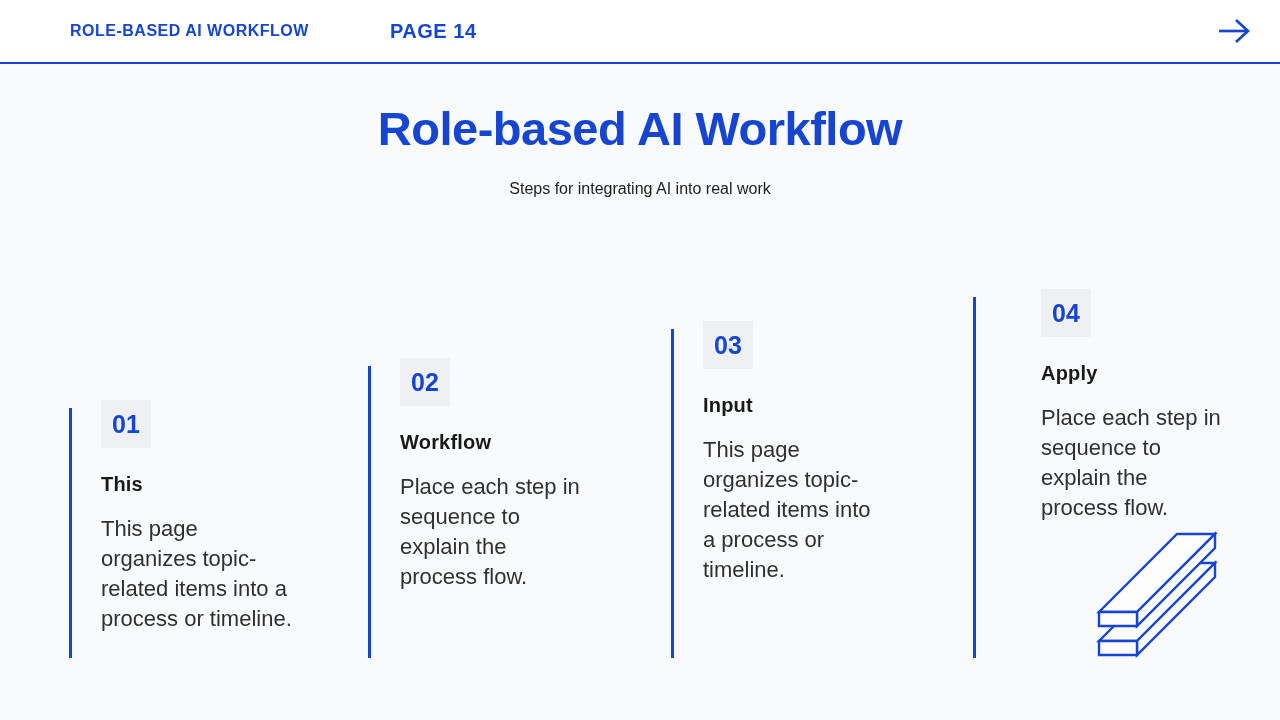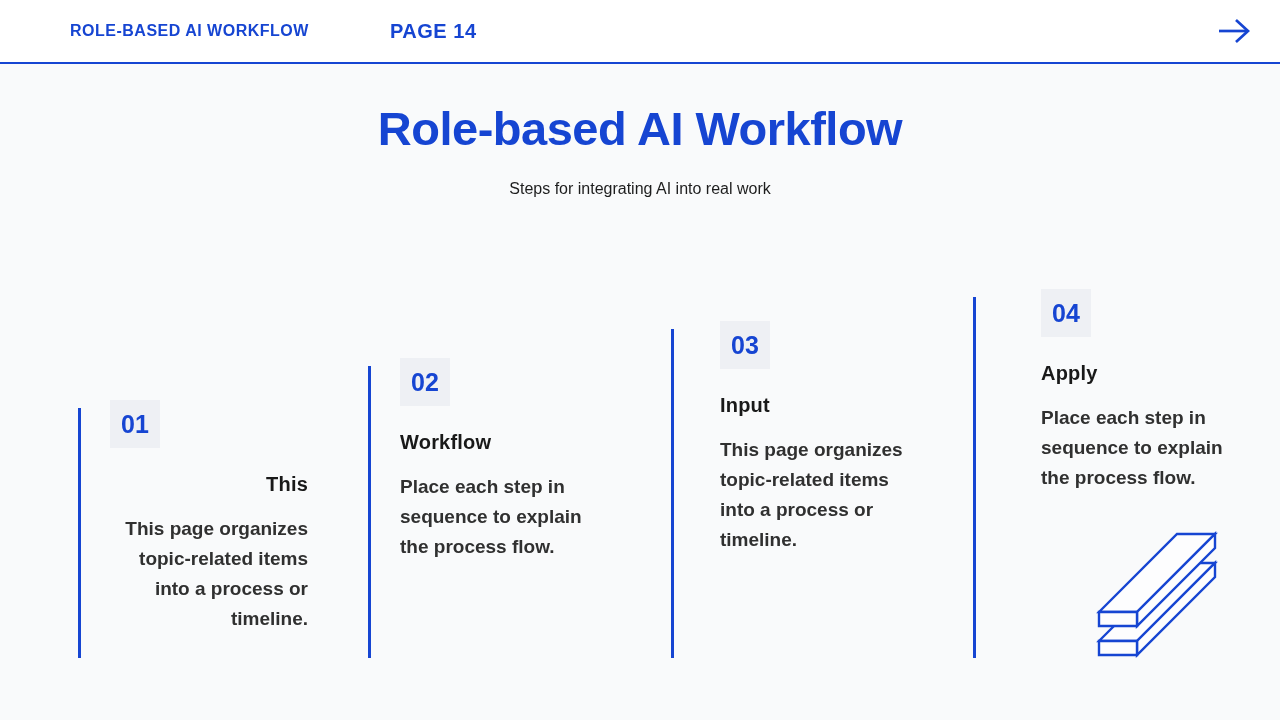--- a/index.html
+++ b/index.html
@@ -52,42 +52,42 @@
   }
   .hero-subtitle{
     position:absolute;left:0;right:0;top:176px;
     text-align:center;
     font-size:16px;line-height:25px;font-weight:400;
     color:#1d1d1d;
   }
 
   
   .step{position:absolute;bottom:62px;}
-  .step-1{left:78px;top:400px;text-align:right;}
+  .step-1{left:69px;top:400px;}
   .step-2{left:368px;top:358px;}
-  .step-3{left:671px;top:321px;padding-left:17px;}
+  .step-3{left:671px;top:321px;}
   .step-4{left:973px;top:289px;padding-left:36px;}
   .vline{
     position:absolute;left:0;top:8px;bottom:0;width:3px;
     background:var(--accent);
   }
   .step-inner{margin-left:32px;}
   .badge{
     width:50px;height:48px;background:var(--badge-bg);
     display:flex;align-items:center;justify-content:center;
     font-size:25px;font-weight:600;color:var(--accent);
   }
   .step-title{
     margin-top:22px;
     font-size:20px;line-height:28px;font-weight:600;letter-spacing:.2px;
     color:var(--title-ink);
   }
   .step-desc{
     margin-top:16px;
-    font-size:19px;line-height:30px;font-weight:700;
+    font-size:22px;line-height:30px;font-weight:400;
     color:var(--body-ink);
   }
   .step-1 .step-desc{width:198px;}
   .step-2 .step-desc,.step-3 .step-desc,.step-4 .step-desc{width:185px;}
 
   
   .illustration{
     position:absolute;left:1090px;top:523px;width:135px;height:140px;
   }
   .illustration polygon{

